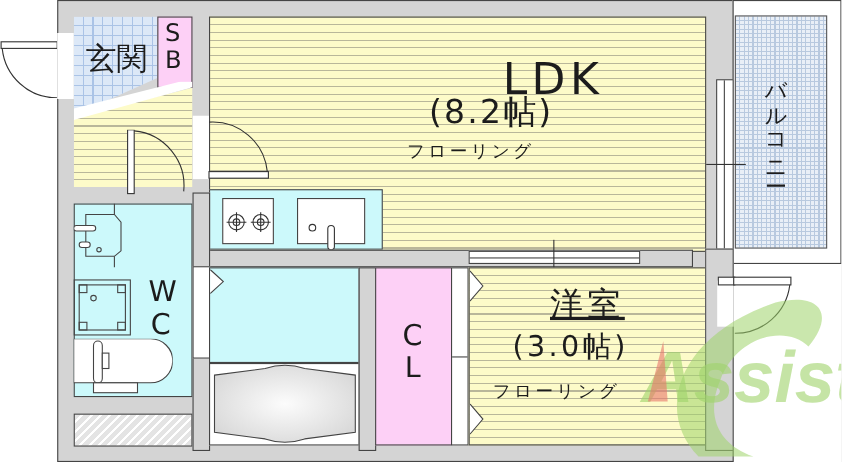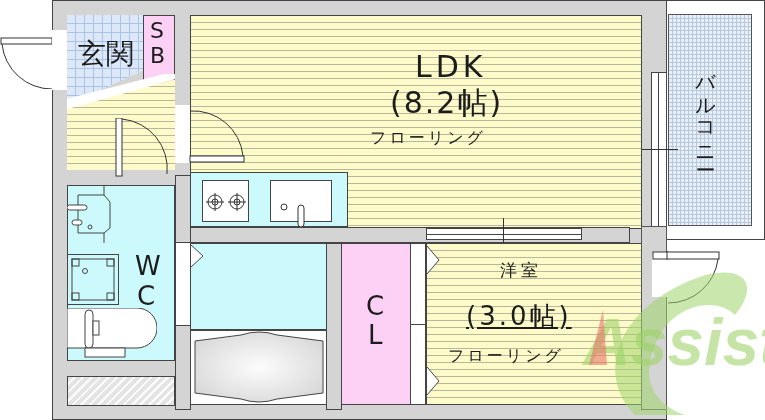--- a/index.html
+++ b/index.html
@@ -23,21 +23,21 @@
       repeating-linear-gradient(to right, transparent 0, transparent 3px, #b8c9df 3px, #b8c9df 4px),
       repeating-linear-gradient(to bottom, transparent 0, transparent 3px, #b8c9df 3px, #b8c9df 4px);
   }
   .cyan { background:#ccf9fb; }
   .pink { background:#fdd0f6; }
   .hatch {
     background-color:#e4e4e4;
     background-image: repeating-linear-gradient(135deg, #e4e4e4 0px, #e4e4e4 4px, #ffffff 4px, #ffffff 6px);
   }
   .label { position:absolute; text-align:center; white-space:nowrap; line-height:1; color:#1c1c1c; }
-  .ldk-title { font-size:30px; letter-spacing:4px; }
+  .ldk-title { font-size:40px; letter-spacing:4px;margin-left:42px; }
   .ldk-size { font-size:30px; letter-spacing:2px; }
   .floor-txt { font-size:16px; letter-spacing:3px; }
   .vert { writing-mode:vertical-rl; font-size:20px; letter-spacing:2px; }
 </style>
 </head>
 <body>
 
 <div class="wall" style="left:52px; top:0; width:615px; height:420px; border-width:1px;"></div>
 
 <div class="abs tile-blue" style="left:67px; top:15px; width:76px; height:90px; clip-path:polygon(0 0,100% 0,100% 62%,0 100%);"></div>
@@ -186,22 +186,22 @@
 <div class="abs" style="left:427px; top:246px; width:14px; height:28px;">
   <svg width="14" height="28">
       <path d="M0 0 L12 14 L0 28" fill="#fff" stroke="#444"></path>
     </svg>
 </div>
 <div class="abs" style="left:427px; top:367px; width:14px; height:28px;">
   <svg width="14" height="28">
       <path d="M0 0 L12 14 L0 28" fill="#fff" stroke="#444"></path>
     </svg>
 </div>
-<div class="label" style="left:500px; top:262px; font-size:17px; letter-spacing:4px;">洋室</div>
-<div class="label" style="left:466px; top:303px; font-size:26px; letter-spacing:3px;text-decoration:underline;">(3.0帖)</div>
+<div class="label" style="left:500px; top:262px; font-size:30px; letter-spacing:4px;text-decoration:underline;">洋室</div>
+<div class="label" style="left:466px; top:303px; font-size:26px; letter-spacing:3px;">(3.0帖)</div>
 <div class="label floor-txt" style="left:448px; top:348px;">フローリング</div>
 
 <div class="wall" style="left:641px; top:226px; width:26px; height:184px; border-color:#555;"></div>
 <div class="abs" style="left:652px; top:255px; width:15px; height:42px; background:#fff;"></div>
 
 <div class="abs" style="left:652px; top:250px; width:100px; height:60px;">
   <svg width="100" height="60">
     <rect x="1" y="2" width="15" height="7" fill="#fff" stroke="#333"></rect>
     <rect x="15" y="2" width="52" height="7" fill="#fff" stroke="#333"></rect>
     <path d="M66 9 A 50 50 0 0 1 16 53" fill="none" stroke="#333"></path>

